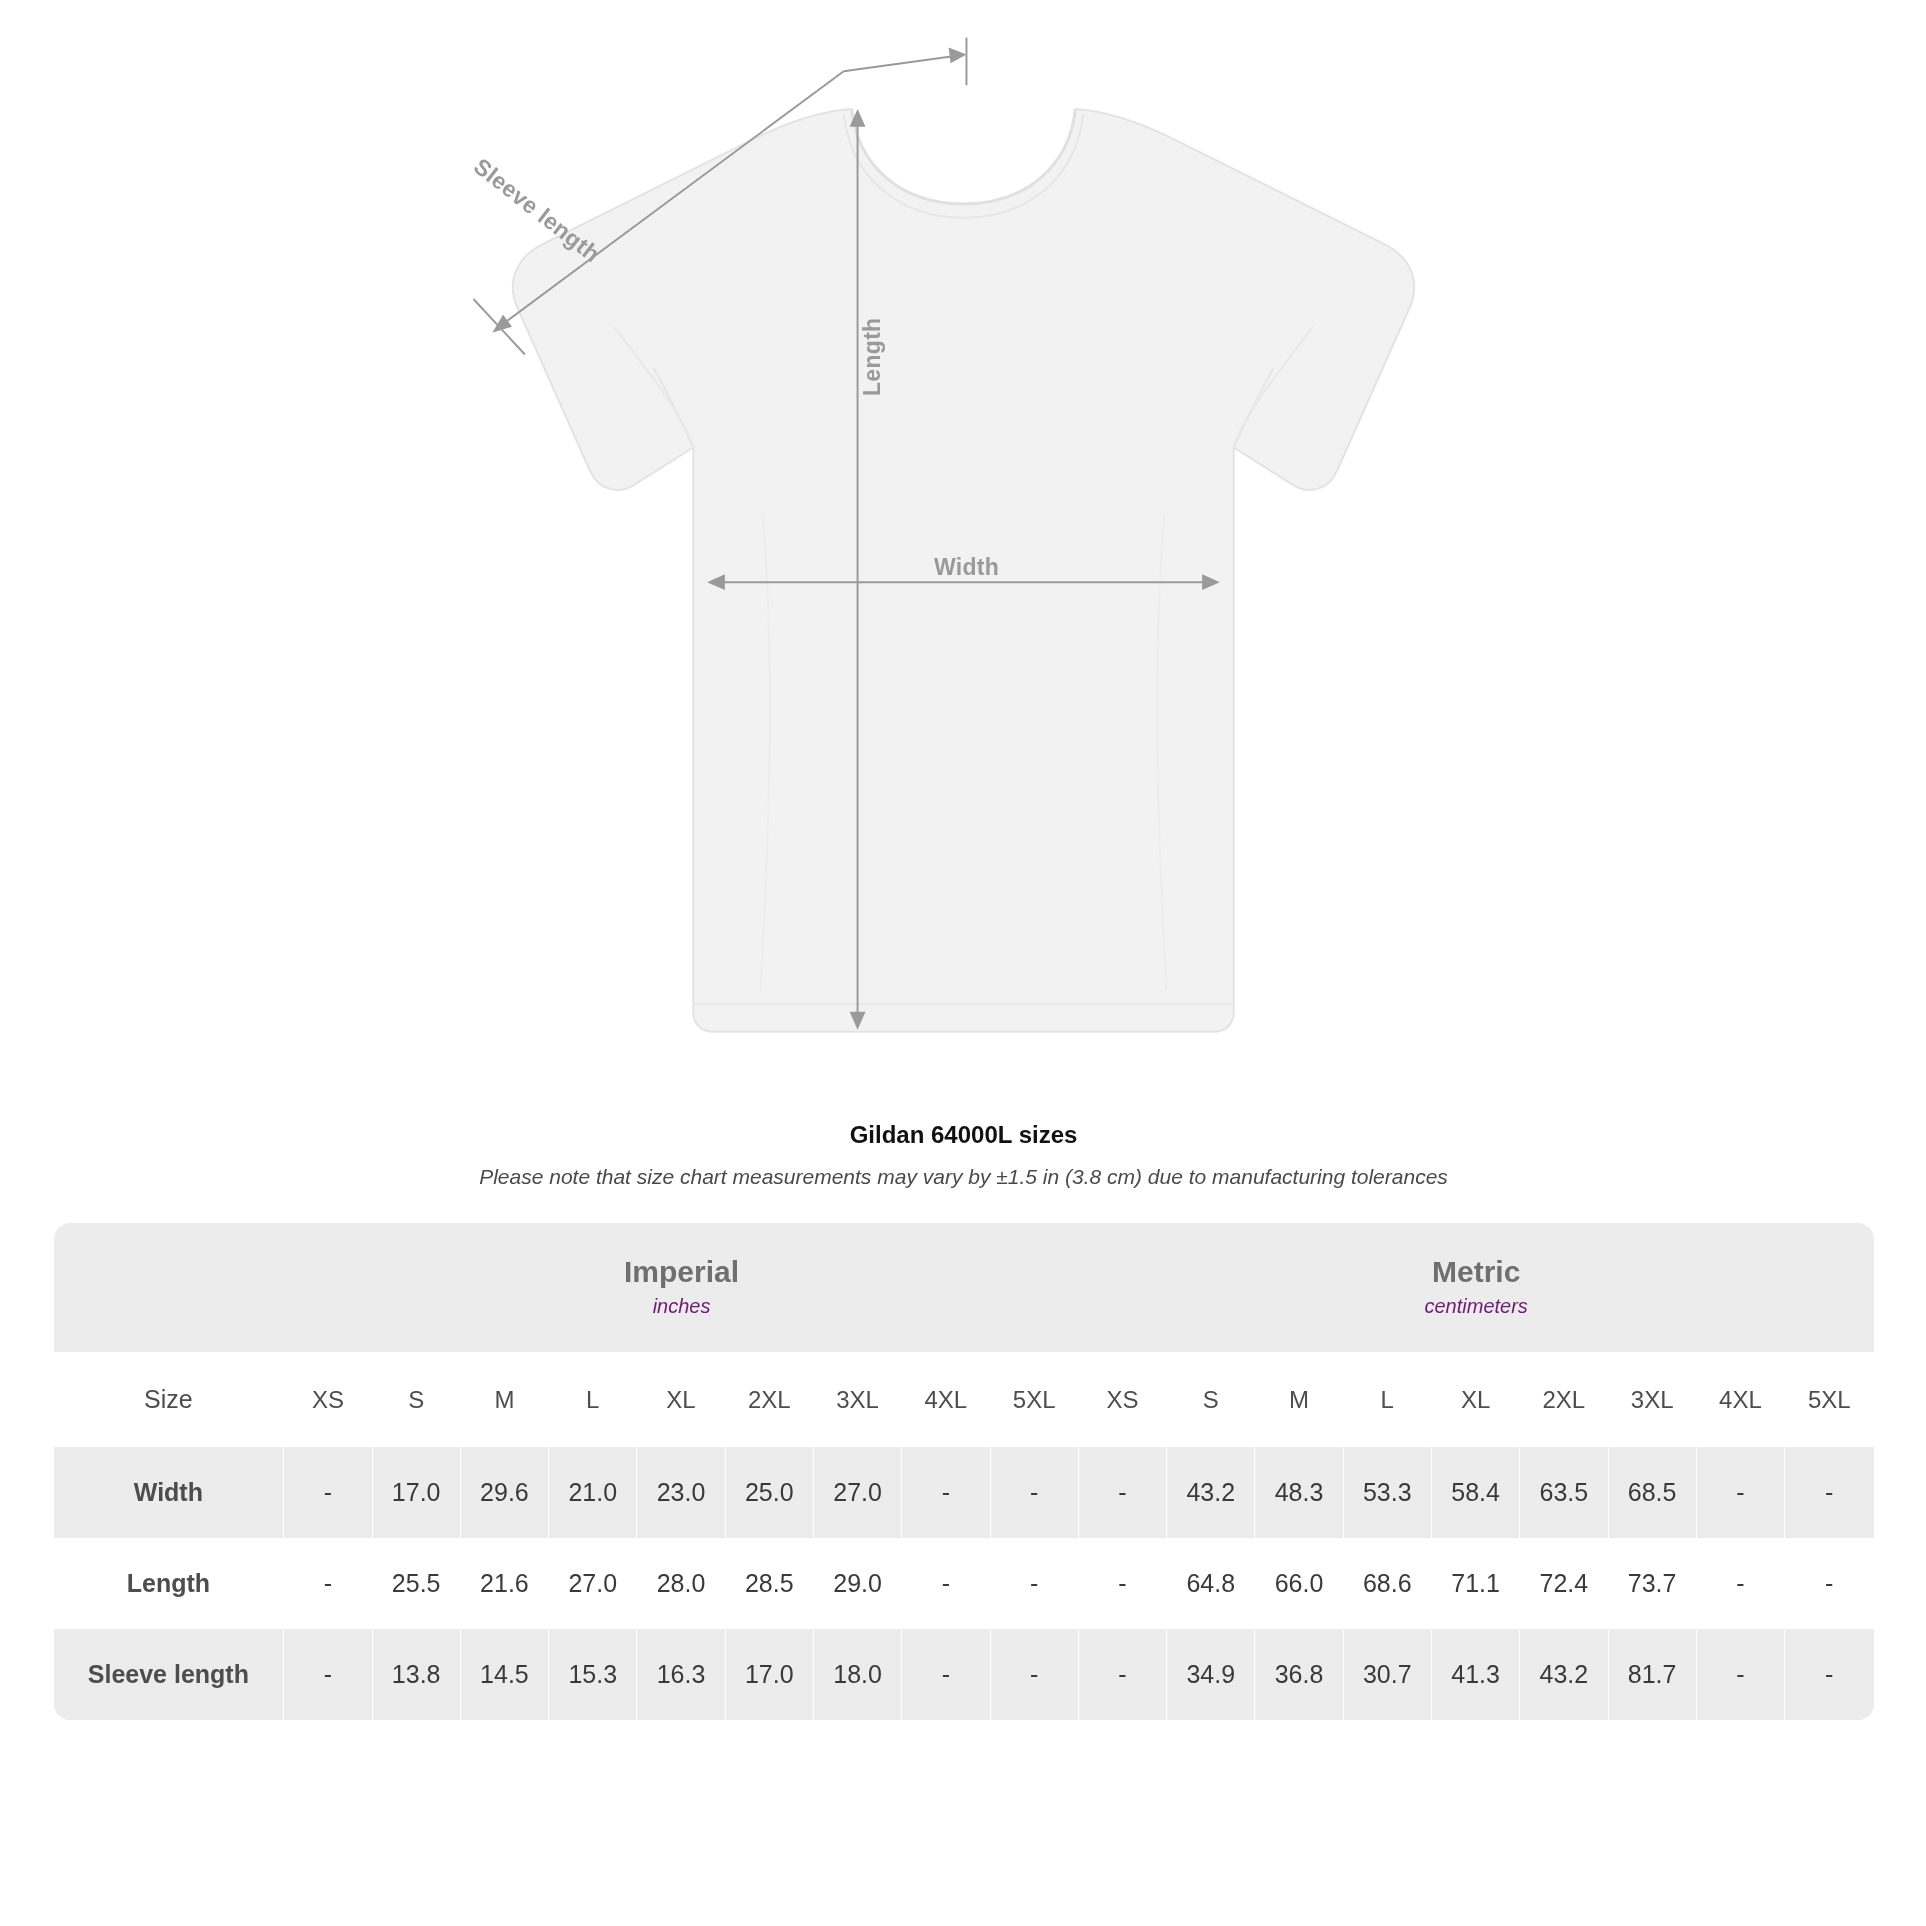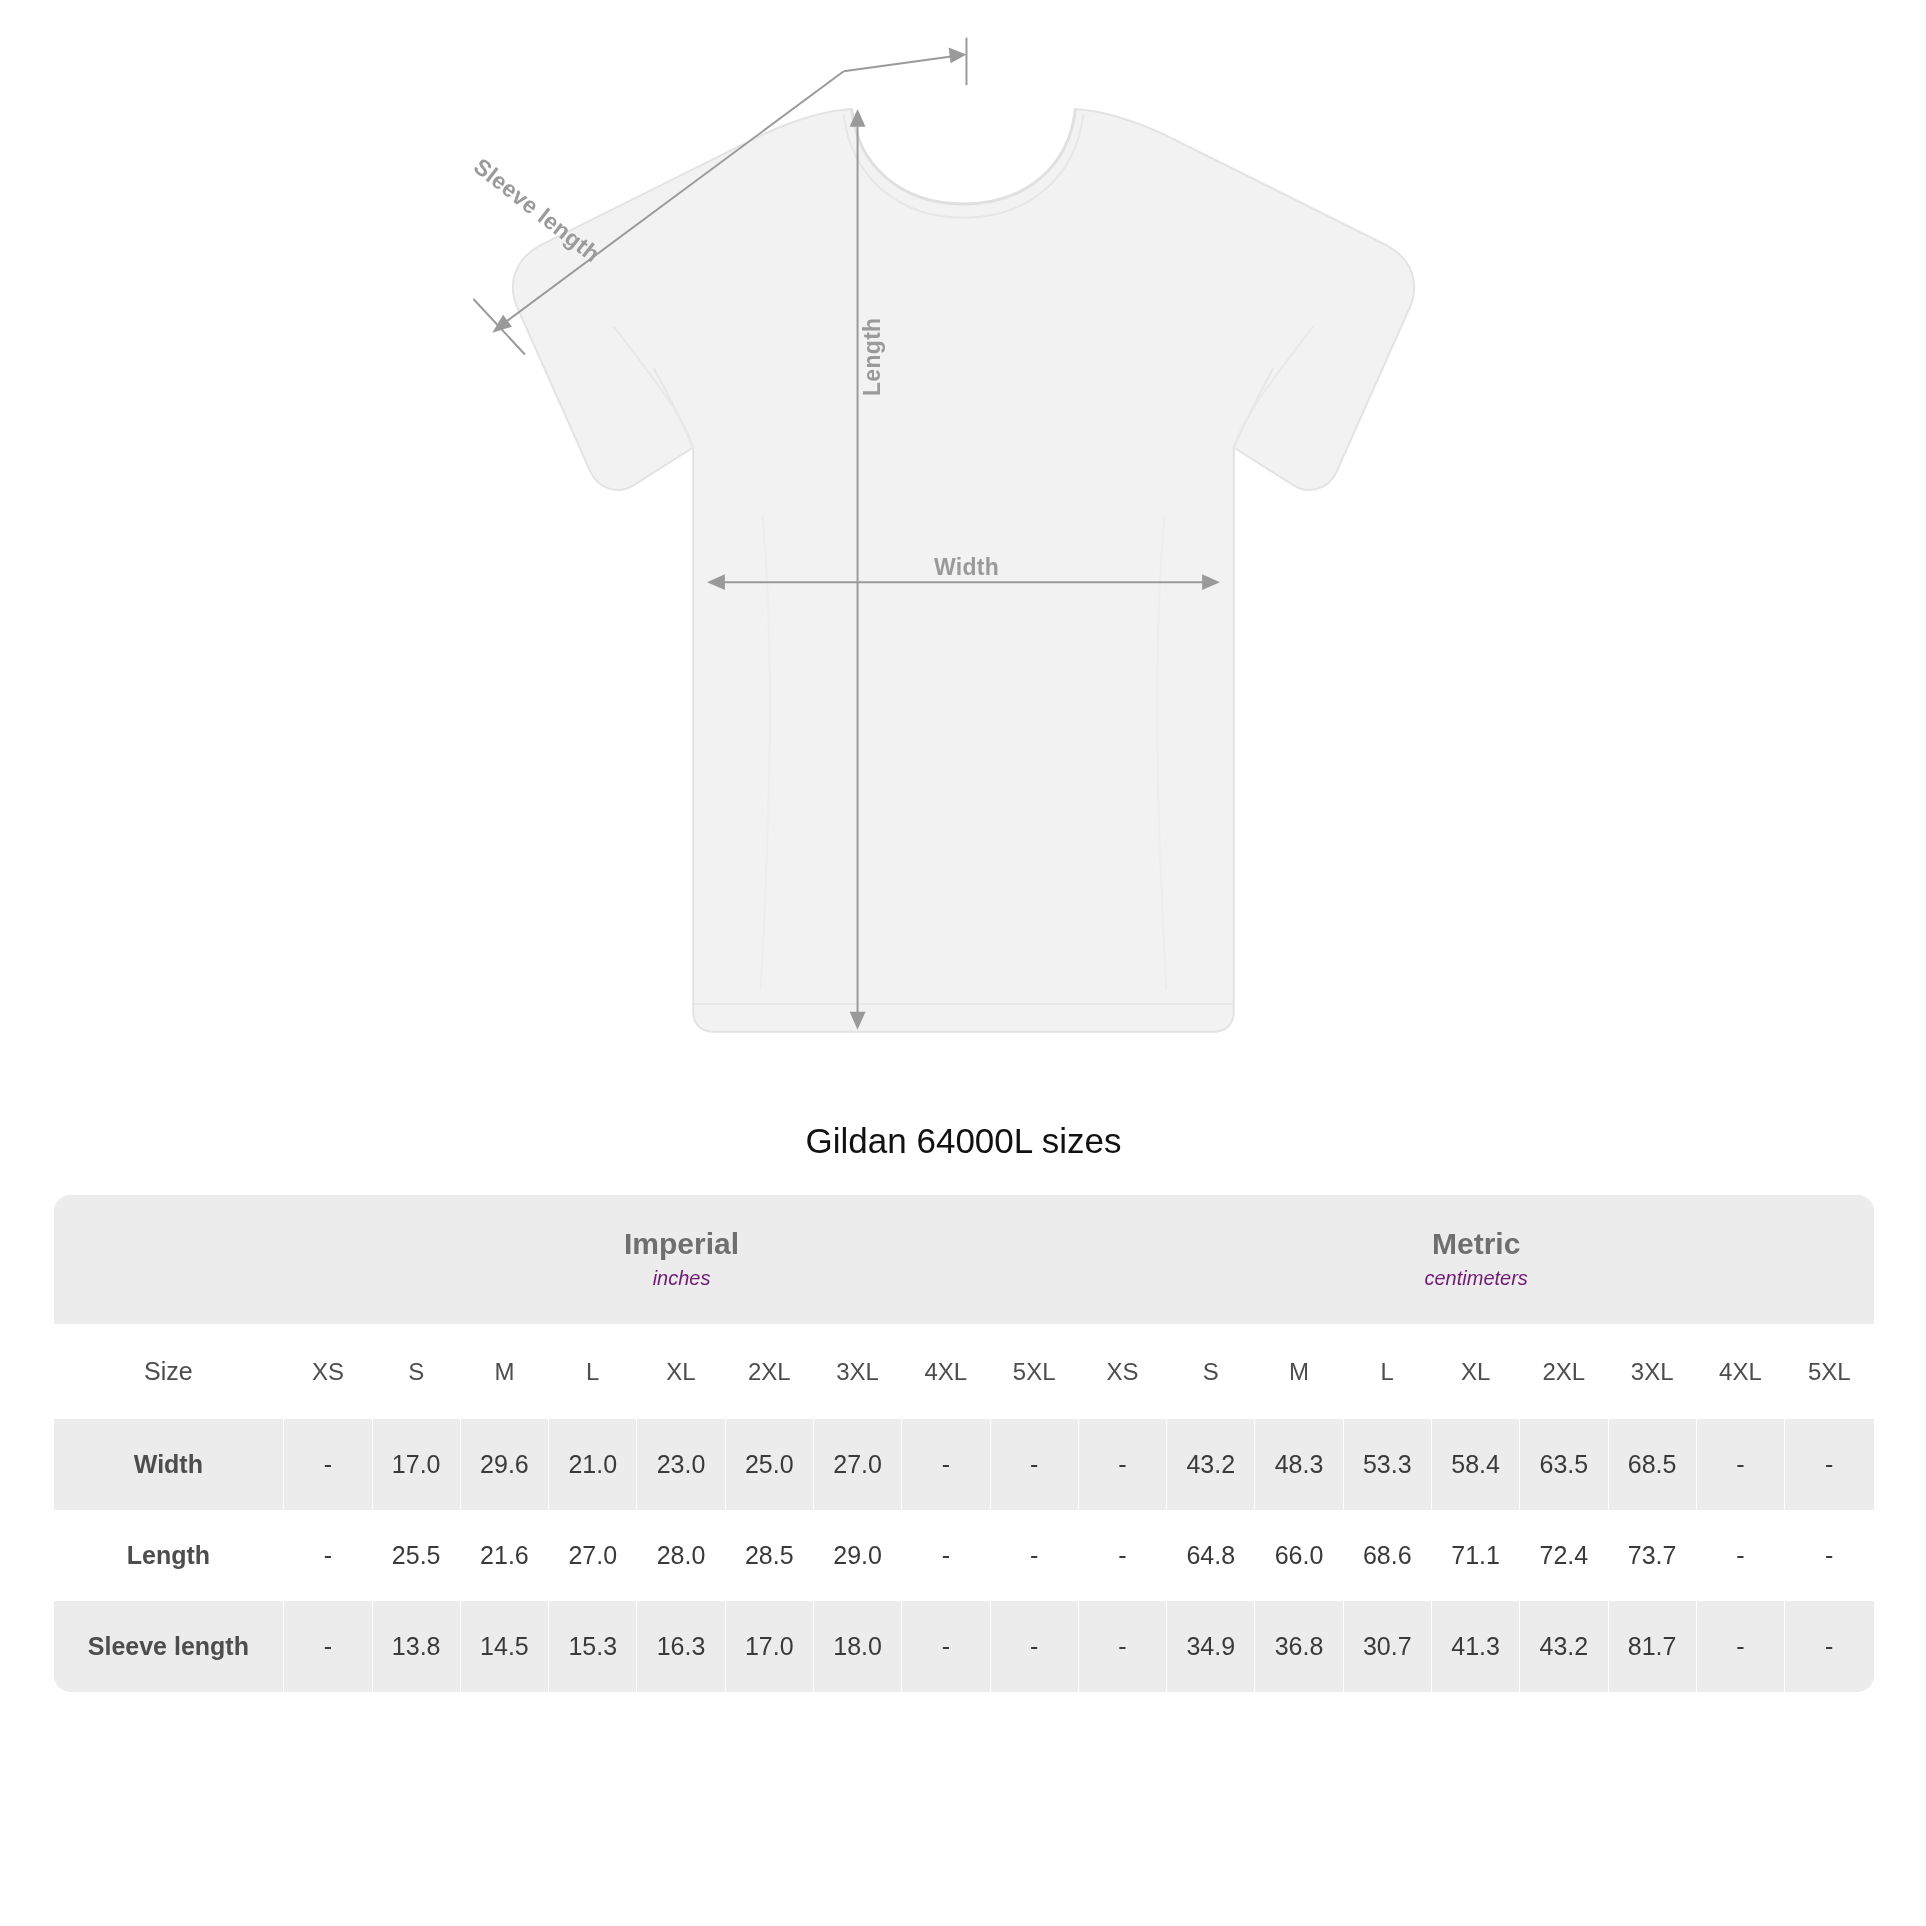--- a/index.html
+++ b/index.html
@@ -47,22 +47,22 @@
     transform: rotate(38deg);
     transform-origin: left top;
   }
 
   
   .title-block {
     text-align: center;
     margin-top: 22px;
   }
   .chart-title {
-    font-size: 35px;
-    font-weight: normal;
+    font-size: 24px;
+    font-weight: bold;
     color: #111111;
     margin: 0 0 16px 0;
   }
   .chart-note {
     font-size: 21px;
     font-style: italic;
     color: #4a4a4a;
     margin: 0;
   }
 
@@ -211,20 +211,21 @@
     </g>
   </svg>
 
   <div class="dim-label label-width">Width</div>
   <div class="dim-label label-length">Length</div>
   <div class="dim-label label-sleeve">Sleeve length</div>
 </div>
 
 <div class="title-block">
   <h1 class="chart-title">Gildan 64000L sizes</h1>
+  <p class="chart-note">Please note that size chart measurements may vary by ±1.5 in (3.8 cm) due to manufacturing tolerances</p>
 </div>
 
 <div class="table-wrap">
   <table class="size-table">
     <colgroup>
       <col style="width:230px">
       <col span="18" style="width:88px">
     </colgroup>
     <tbody>
       <tr class="unit-row">

